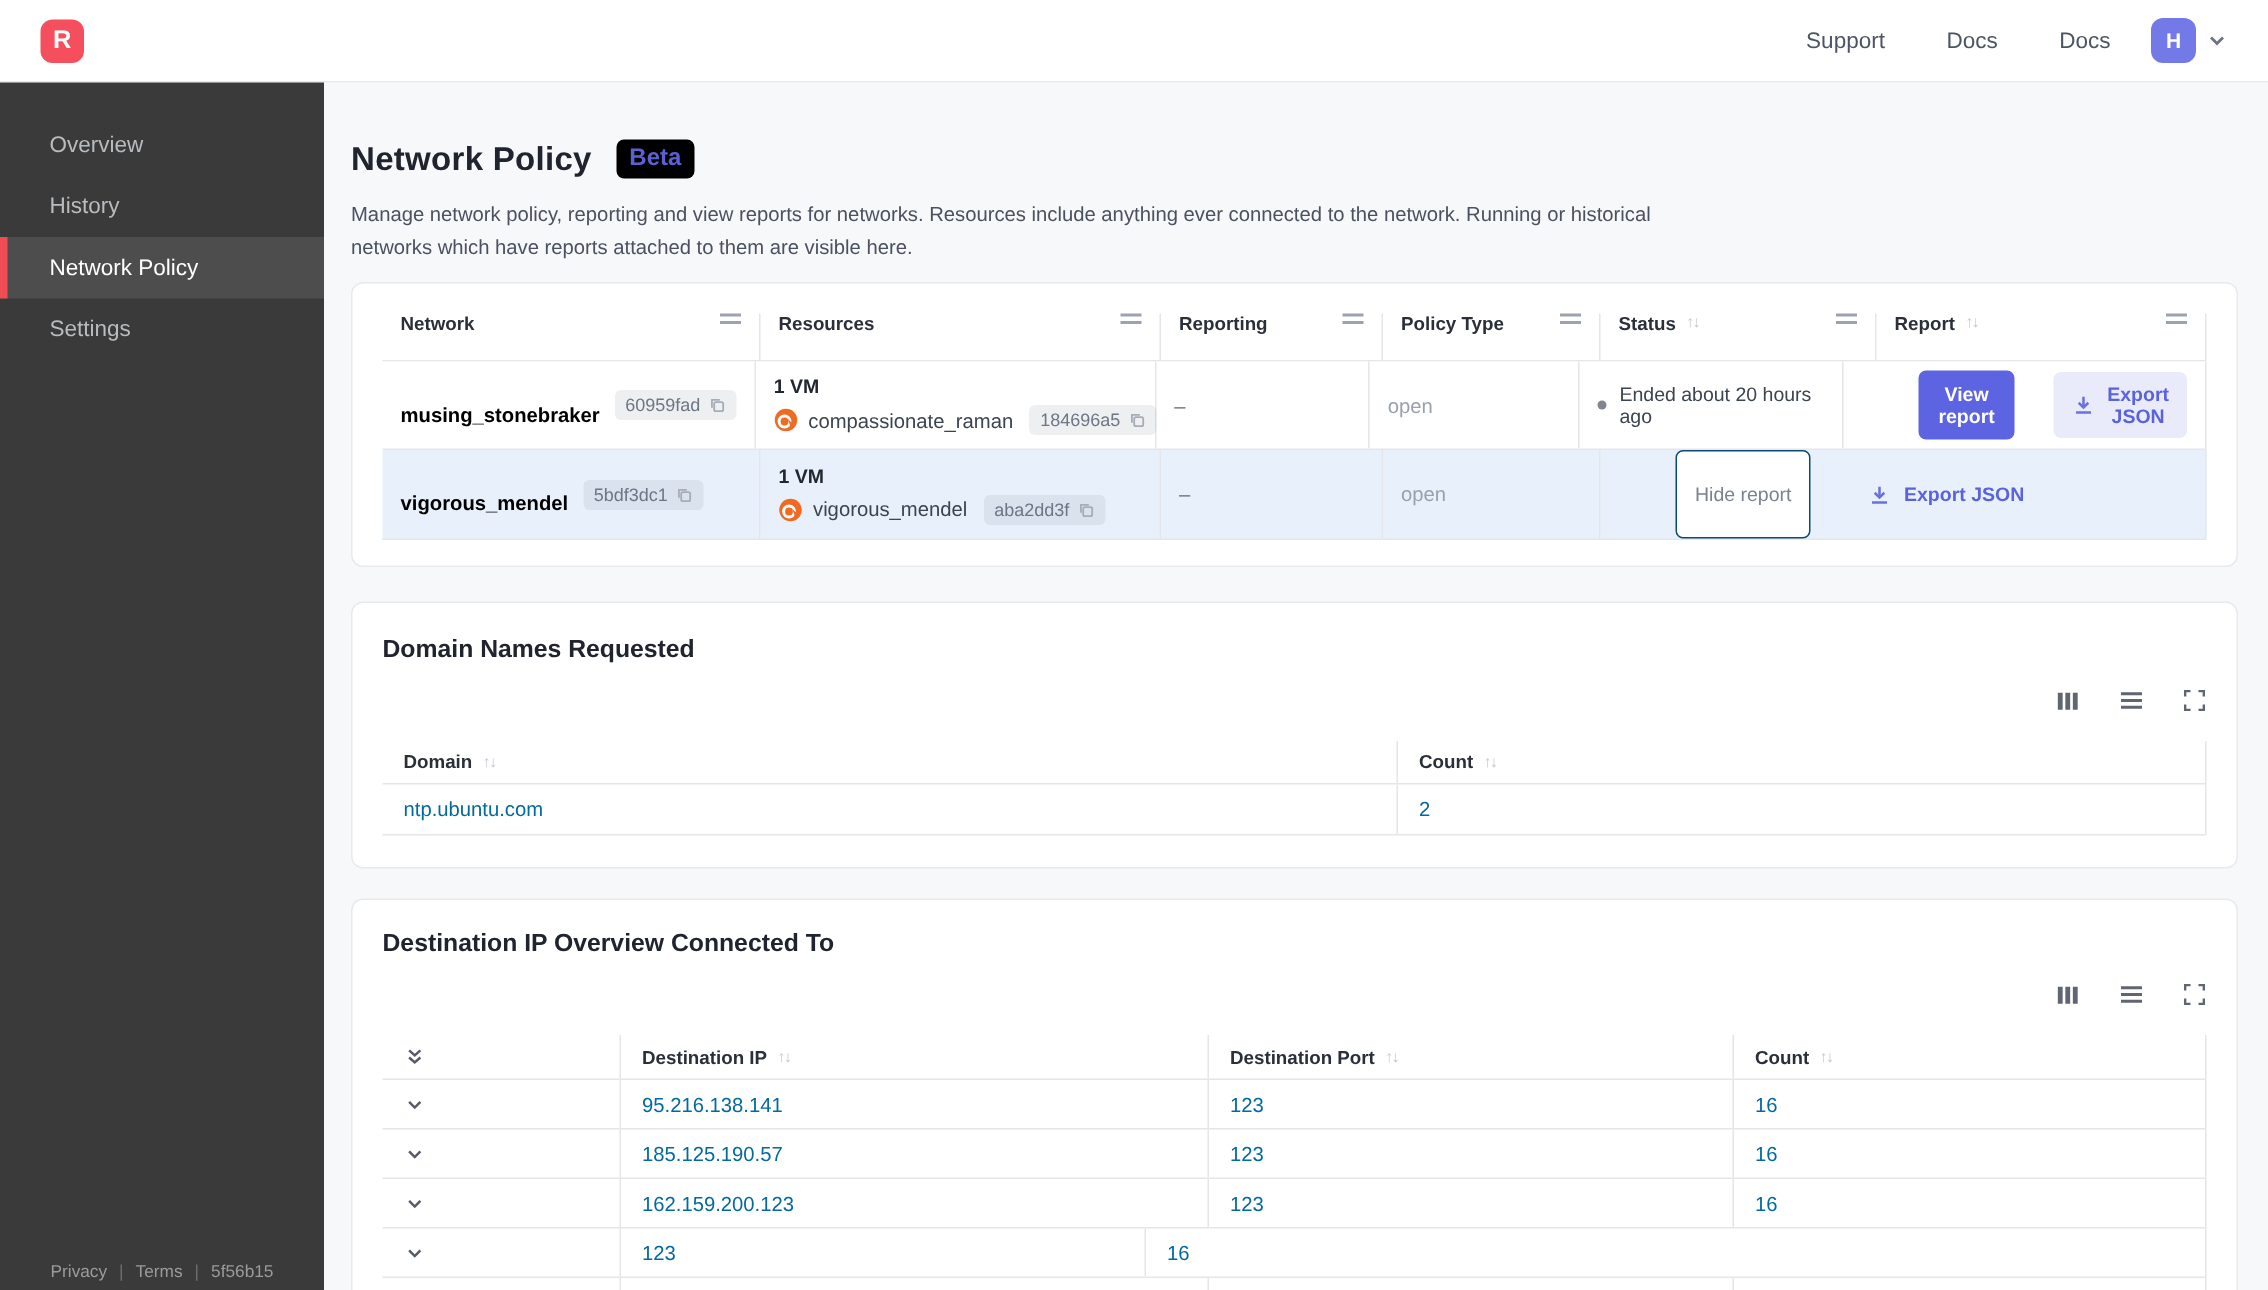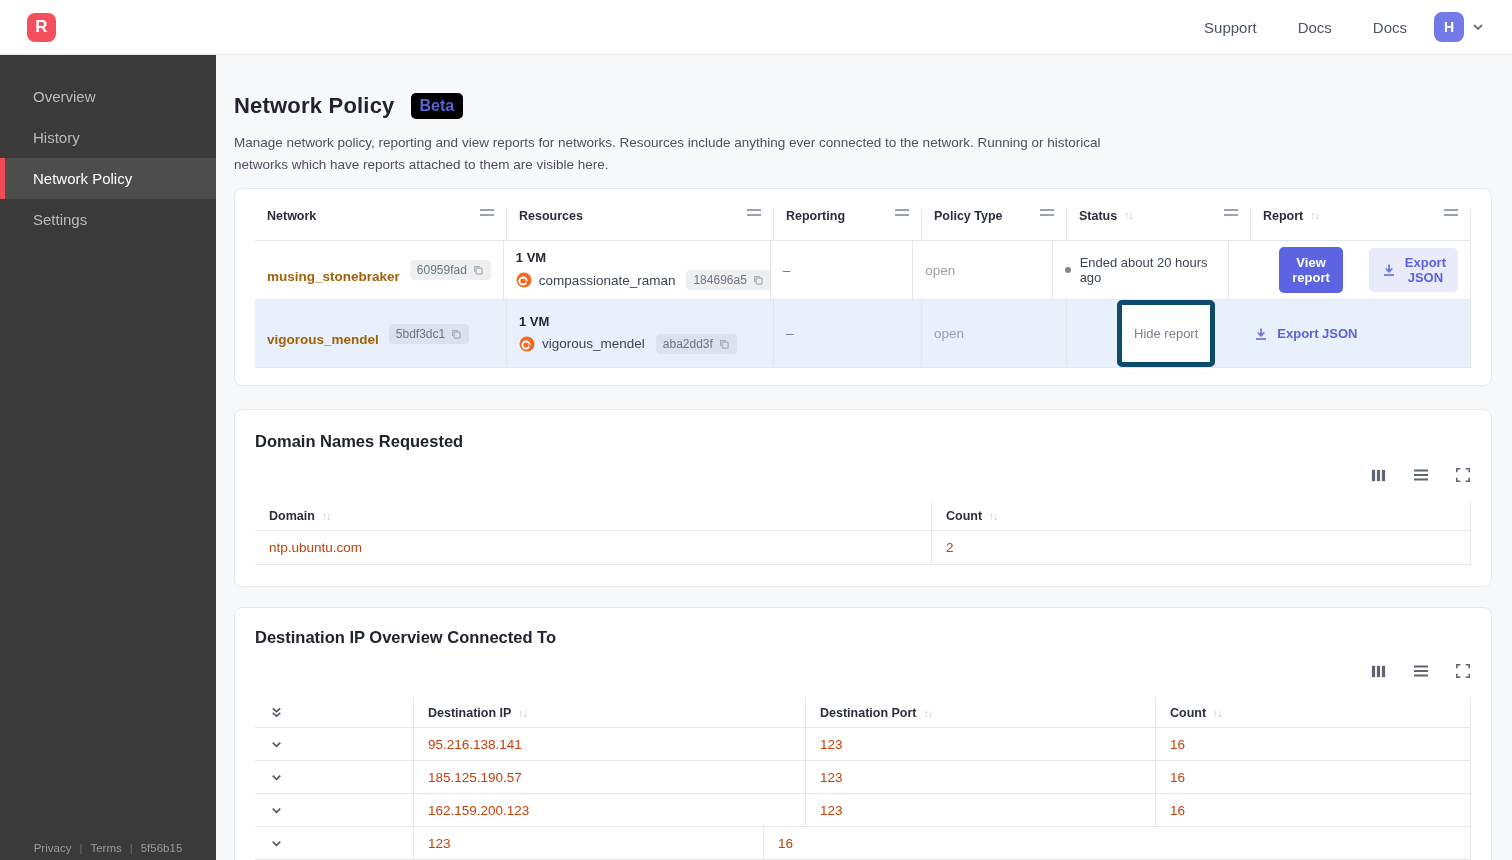--- a/index.html
+++ b/index.html
@@ -64,54 +64,54 @@
   
   .nt-hdr, .nt-row { display:flex; }
   .nt-hdr { height:32px; border-bottom:1px solid #e5e6ea; }
   .nt-hdr-cell { display:flex; align-items:flex-start; padding:0 12px; border-right:1px solid #e5e6ea; }
   .nt-hdr-cell .grow { flex:1; }
   .nt-row { min-height:55px; border-bottom:1px solid #e5e6ea; background:#fff; }
   .nt-row.selected { background:#e8f1fb; }
   .nt-cell { display:flex; align-items:center; padding:0 12px; border-right:1px solid #e5e6ea; }
   .c-network { width:252px; } .c-resources { width:267px; } .c-reporting { width:148px; }
   .c-policy { width:145px; } .c-status { width:184px; } .c-report { flex:1; }
-  .net-name { font-size:13.5px; font-weight:bold; color:#a16207; margin-right:10px;margin-top:12px; }
+  .net-name { font-size:13.5px; font-weight:bold; color:#000000; margin-right:10px;margin-top:12px; }
   .id-badge { display:inline-flex; align-items:center; gap:5px; background:rgba(113,128,150,.13);
     color:#6d7685; font-size:12px; border-radius:4px; padding:3px 7px; }
   .copy-icon { display:flex; color:#a6adb8; cursor:pointer; }
   .nt-cell.c-resources { flex-direction:column; align-items:flex-start; justify-content:center;
     gap:5px; padding:9px 12px; }
   .vm-count { font-size:13px; font-weight:bold; color:#23272f; }
   .vm-line { display:flex; align-items:center; gap:7px; }
   .vm-name { font-size:13.5px; color:#3c4450; margin-right:4px; }
   .dim { color:#6b7280; font-size:13.5px; }
   .policy-val { color:#9aa1ab; font-size:13.5px; }
   .status-wrap { display:flex; align-items:center; gap:9px; }
   .status-dot { width:6px; height:6px; border-radius:50%; background:#81868e; flex:none; }
   .status-text { font-size:13px; color:#3c4450; }
   .btn-primary { background:#5d64e1; color:#fff; border:none; font-size:13px; font-weight:bold;
     border-radius:5px; padding:8px 13px; cursor:pointer; font-family:inherit; }
-  .btn-outline { background:#fff; color:#7a828d; border:5px solid #0c4a6e; font-size:13px;
+  .btn-outline { background:#fff; color:#7a828d; border:1px solid #0c4a6e; font-size:13px;
     border-radius:5px; padding:21px 12px; cursor:pointer; font-family:inherit; }
   .btn-export { display:inline-flex; align-items:center; gap:8px; background:#e9ebfa;
     border:none; border-radius:5px; padding:7px 12px; cursor:pointer; font-family:inherit; }
   .btn-export.ghost { background:transparent; }
   .btn-export .lbl { color:#5b62dd; font-size:13px; font-weight:bold; }
   .dl-icon { display:flex; color:#6a71e0; }
   .report-cell-inner { display:flex; align-items:center; gap:26px;margin-left:38px; }
 
   
   .dt { margin-top:18px; }
   .dt-hdr, .dt-row { display:flex; }
   .dt-hdr { height:29px; border-bottom:1px solid #e5e6ea; }
   .dt-row { height:34px; border-bottom:1px solid #e5e6ea; }
   .dt-cell { display:flex; align-items:center; padding:0 14px; }
   .dc-domain { flex:0 0 676px; }
   .dc-count { flex:1; border-left:1px solid #e5e6ea; border-right:1px solid #e5e6ea; }
-  .cell-text { font-size:13.5px; color:#c2410c; }
+  .cell-text { font-size:13.5px; color:#0369a1; }
 
   
   .it { margin-top:18px; }
   .it-hdr, .it-row { display:flex; }
   .it-hdr { height:30px; border-bottom:1px solid #e5e6ea; }
   .it-row { height:33px; border-bottom:1px solid #e5e6ea; }
   .it-cell { display:flex; align-items:center; padding:0 14px; border-right:1px solid #e5e6ea; }
   .ic-exp { flex:0 0 159px; }
   .ic-ip { flex:0 0 392px; }
   .ic-port { flex:0 0 350px; }

